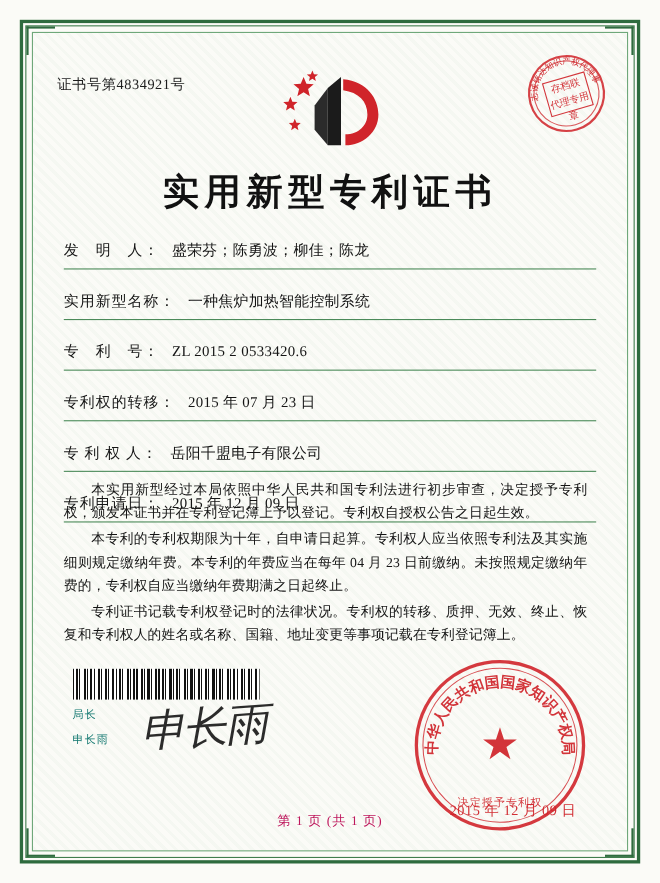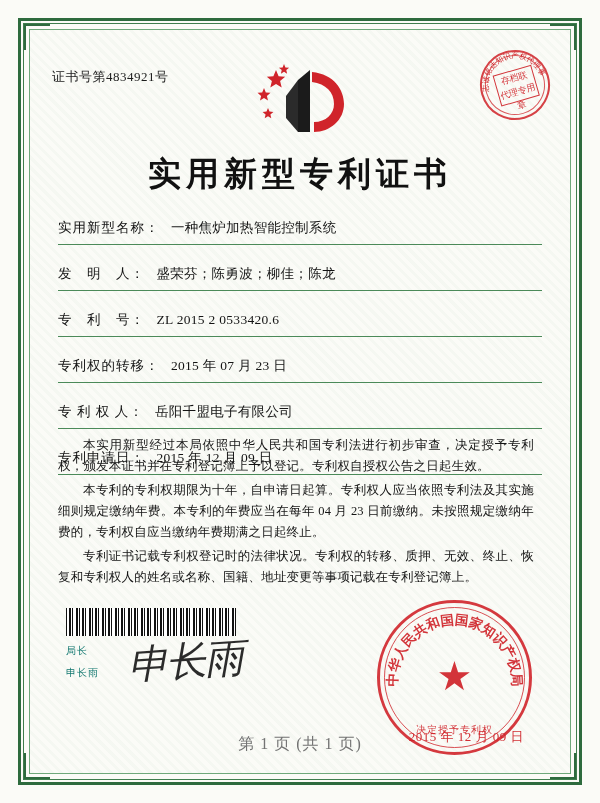--- a/index.html
+++ b/index.html
@@ -286,22 +286,22 @@
     letter-spacing: 0.5px;
     opacity: 0.95;
   }
 
   .page-footer {
     position: absolute;
     left: 0;
     right: 0;
     bottom: 8px;
     text-align: center;
-    font-size: 16px;
-    color: #737373;
+    font-size: 12px;
+    color: #be185d;
     letter-spacing: 1px;
   }
 </style>
 </head>
 <body>
 
 <div class="page">
 
   <div class="frame-outer"></div>
   <div class="frame-mid"></div>
@@ -336,27 +336,27 @@
       <polygon points="36,8 38.6,14.2 45.2,14.7 40.1,19 41.7,25.5 36,21.9 30.3,25.5 31.9,19 26.8,14.7 33.4,14.2" fill="#d0242a"></polygon>
       <polygon points="24,26 25.8,30.4 30.5,30.8 26.9,33.9 28,38.5 24,35.9 20,38.5 21.1,33.9 17.5,30.8 22.2,30.4" fill="#d0242a"></polygon>
       <polygon points="28,46 29.5,49.6 33.4,49.9 30.4,52.5 31.3,56.3 28,54.2 24.7,56.3 25.6,52.5 22.6,49.9 26.5,49.6" fill="#d0242a"></polygon>
       <polygon points="44,2 45.4,5.4 49.1,5.7 46.3,8.1 47.1,11.7 44,9.7 40.9,11.7 41.7,8.1 38.9,5.7 42.6,5.4" fill="#d0242a"></polygon>
     </svg>
 
     <div class="title">实用新型专利证书</div>
 
     <div class="fields">
       <div class="field">
+        <span class="label">发　明　人：</span>
+        <span class="value">盛荣芬；陈勇波；柳佳；陈龙</span>
+        <span class="rule"></span>
+      </div>
+      <div class="field">
         <span class="label">实用新型名称：</span>
         <span class="value">一种焦炉加热智能控制系统</span>
-        <span class="rule"></span>
-      </div>
-      <div class="field">
-        <span class="label">发　明　人：</span>
-        <span class="value">盛荣芬；陈勇波；柳佳；陈龙</span>
         <span class="rule"></span>
       </div>
       <div class="field">
         <span class="label">专　利　号：</span>
         <span class="value">ZL 2015 2 0533420.6</span>
         <span class="rule"></span>
       </div>
       <div class="field">
         <span class="label">专利权的转移：</span>
         <span class="value">2015 年 07 月 23 日</span>

